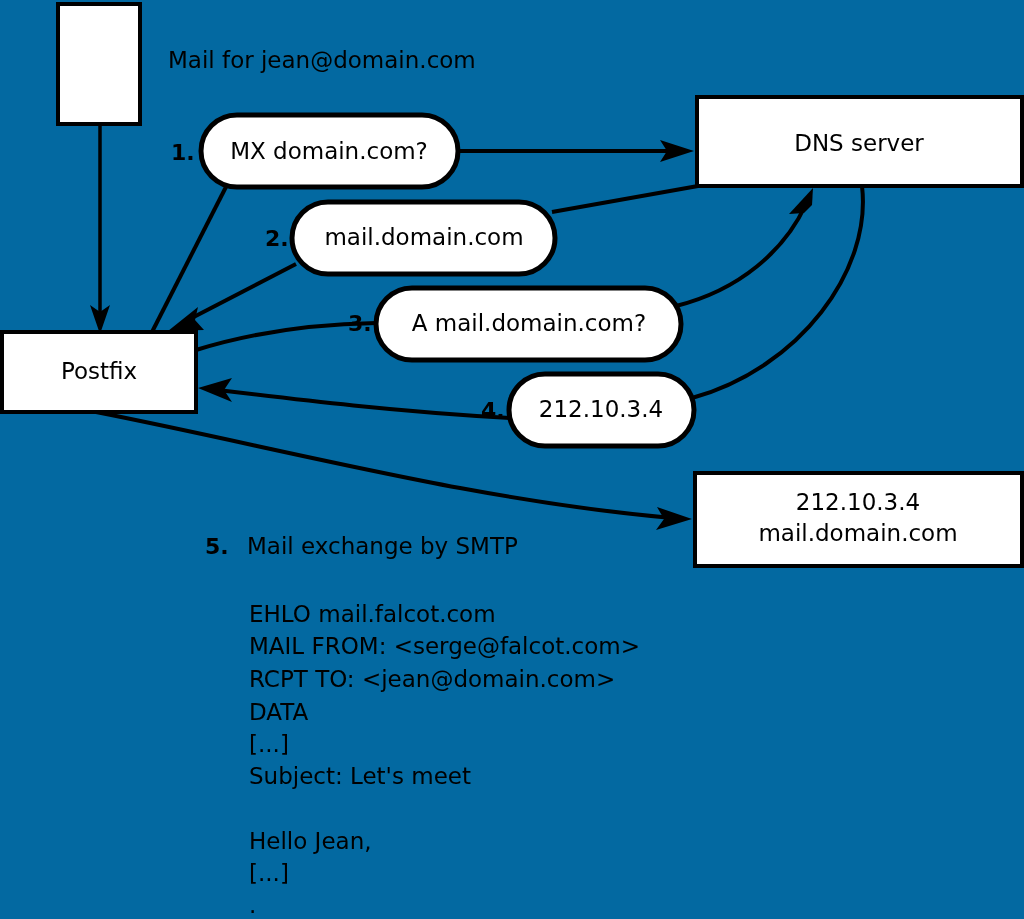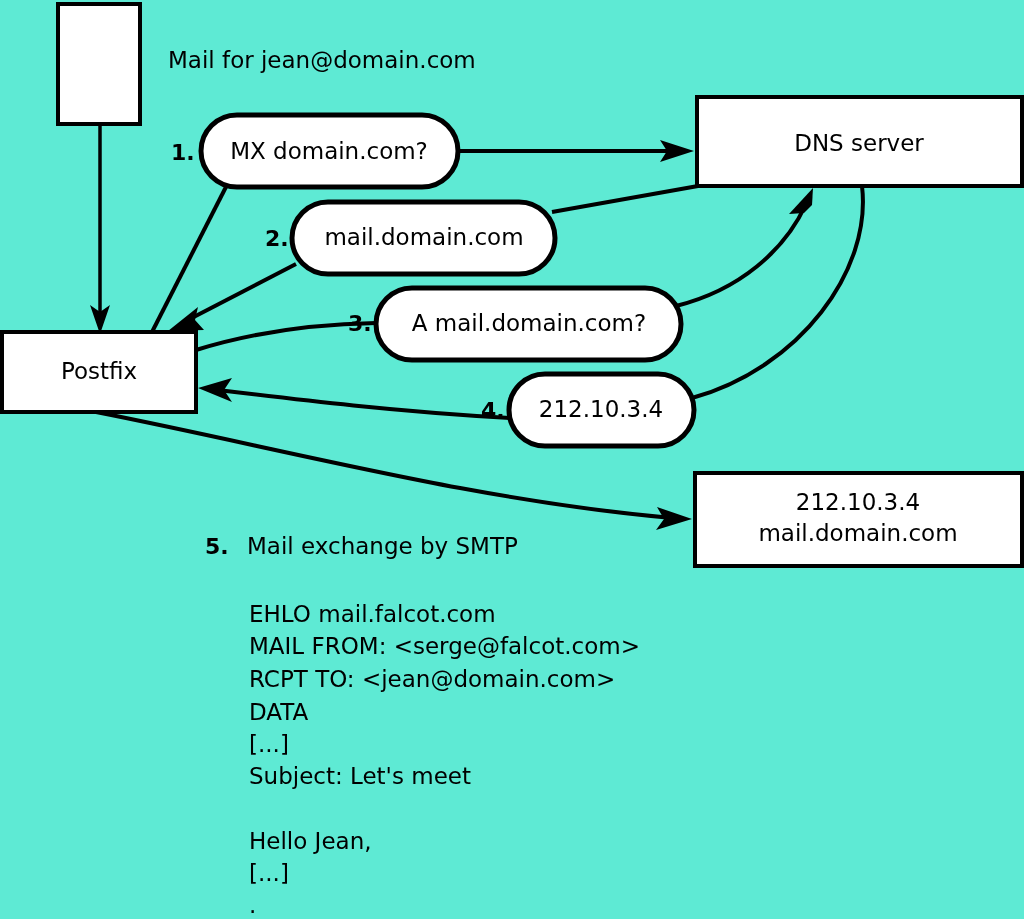--- a/index.html
+++ b/index.html
@@ -8,21 +8,21 @@
     padding: 0;
     background: #ffffff;
   }
   body {
     font-family: "DejaVu Sans", "Liberation Sans", sans-serif;
   }
   #canvas-root {
     position: relative;
     width: 1024px;
     height: 919px;
-    background: #5eead4;
+    background: #0369a1;
     overflow: hidden;
   }
   #diagram-svg {
     position: absolute;
     top: 0;
     left: 0;
     width: 1024px;
     height: 919px;
   }
   .node-text {

